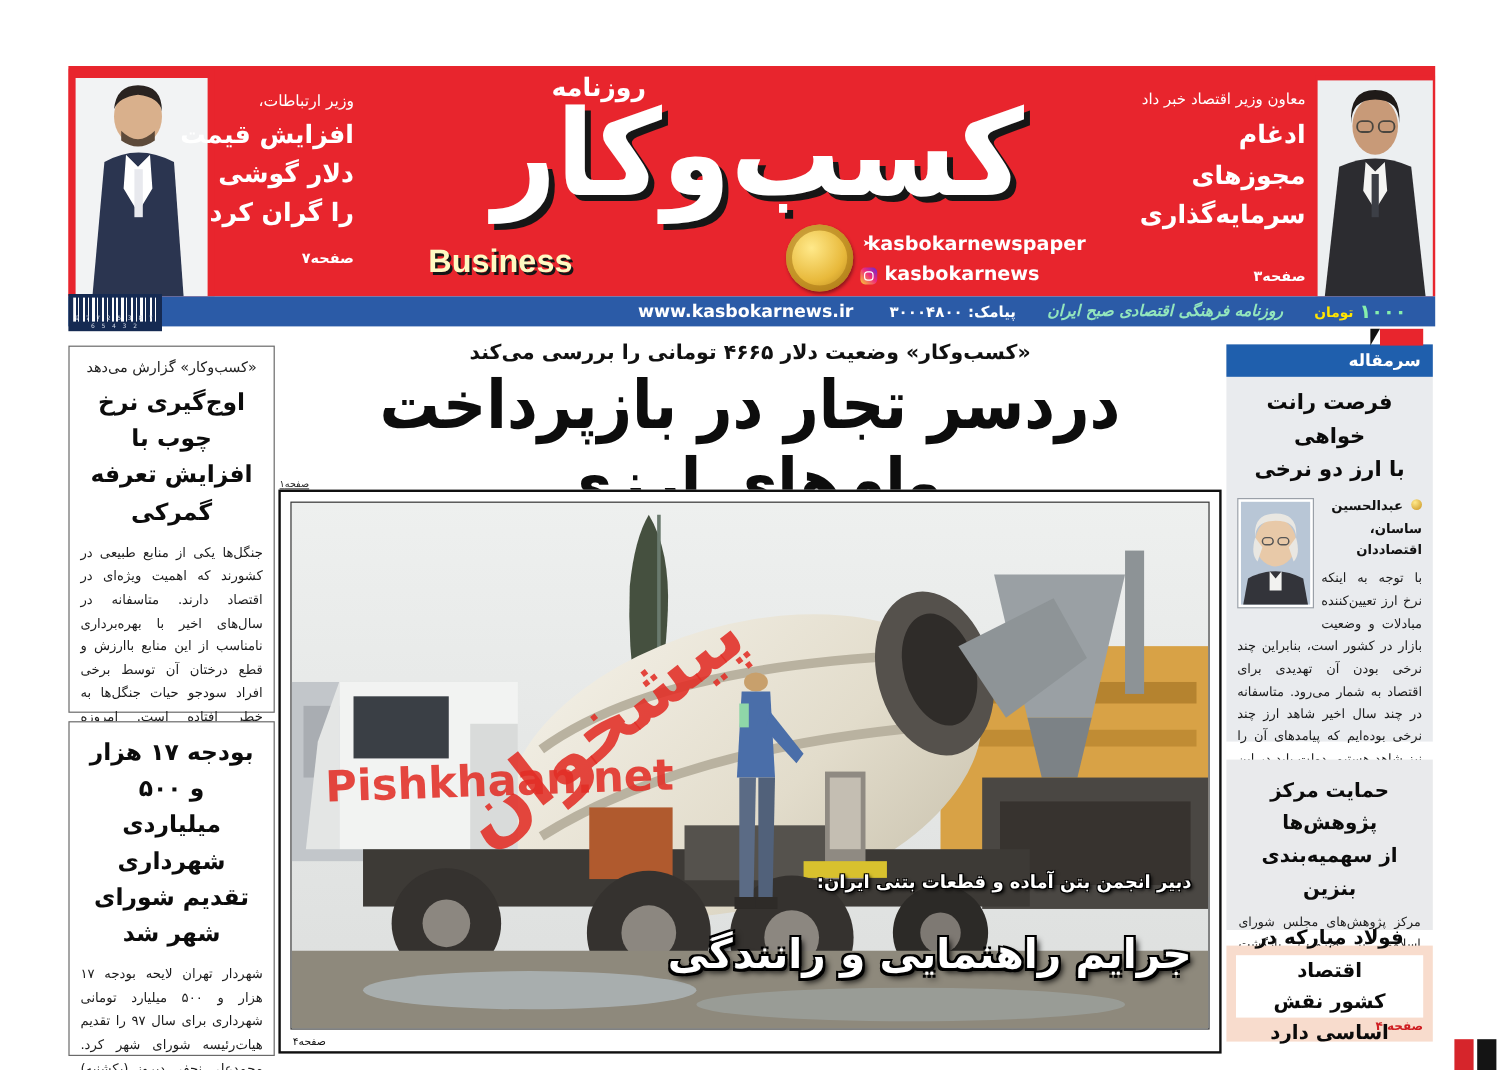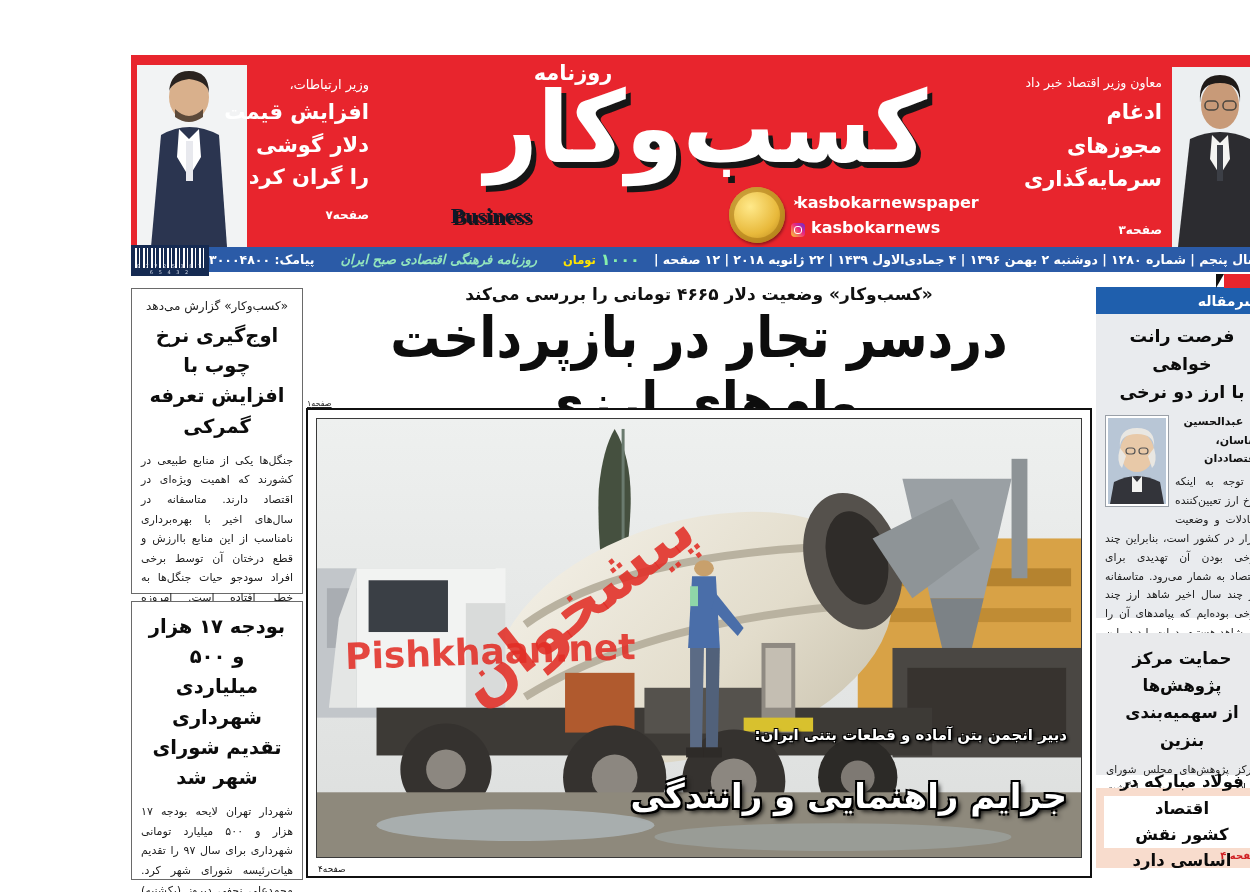--- a/index.html
+++ b/index.html
@@ -16,22 +16,22 @@
   #promo-left .pg { font-size:12px; font-weight:bold; margin-top:14px; }
   #promo-right { right:108px; top:20px; width:230px; }
   #promo-right .kicker { font-size:12.5px; margin-bottom:6px; }
   #promo-right .pline { font-size:21px; font-weight:bold; line-height:1.6; }
   #promo-right .pg { font-size:12px; font-weight:bold; margin-top:26px; }
   #ruzname { left:0; right:255px; top:6px; text-align:center; color:#fff;
     font-size:21px; font-weight:bold; }
   #logo { left:180px; top:28px; width:790px; text-align:center; color:#fff;
     font-size:92px; font-weight:bold; line-height:1.0; letter-spacing:2px;
     text-shadow:5px 5px 0 #161616; transform:scaleY(1.08); white-space:nowrap; }
-  #logo-sub { left:230px; top:148px; width:260px; text-align:center; color:#0f172a;
-    font-family:Liberation Serif, serif; font-size:22px; font-weight:bold;
+  #logo-sub { left:230px; top:148px; width:260px; text-align:center; color:#fef9c3;
+    font-family:Liberation Sans, sans-serif; font-size:27px; font-weight:bold;
     text-shadow:2px 2px 0 #161616; }
   #coin { left:598px; top:132px; width:56px; height:56px; border-radius:50%;
     background:radial-gradient(circle at 38% 35%, #ffe98a, #e8b93b 55%, #a87412);
     box-shadow:inset 0 0 0 5px rgba(165,115,20,.55), 1px 2px 3px rgba(0,0,0,.4); }
   #social { left:660px; top:138px; width:180px; color:#fff; direction:ltr; text-align:left; }
   .soc-row { display:flex; align-items:flex-end; gap:6px; margin-bottom:6px; font-size:16px; font-weight:bold; }
   .tg { width:14px; height:14px; border-radius:50%; background:#2ca9e1; position:relative; }
   .tg::after { content:"➤"; position:absolute; left:2px; top:0px; font-size:8px; color:#fff; }
   .ig { width:14px; height:14px; border-radius:4px;
     background:linear-gradient(45deg,#f9ce34,#ee2a7b 55%,#6228d7); position:relative; }
@@ -177,21 +177,20 @@
     <path d="M30 40 Q28 12 50 12 Q72 12 70 40 Q70 20 50 20 Q30 20 30 40 Z" fill="#1f1a18"></path>
     <rect x="35" y="38" width="13" height="9" rx="4" fill="none" stroke="#4a463f" stroke-width="1.5"></rect>
     <rect x="53" y="38" width="13" height="9" rx="4" fill="none" stroke="#4a463f" stroke-width="1.5"></rect>
     <path d="M20 76 Q50 62 80 76 L92 184 L8 184 Z" fill="#2c2c30"></path>
     <path d="M42 72 L50 80 L58 72 L60 96 L50 112 L40 96 Z" fill="#f4f4f2"></path>
     <rect x="47" y="82" width="6" height="36" fill="#3c3f46"></rect>
   </svg>
 </div>
 
 <div id="infobar" class="abs">
-  <div id="issue-info">سال پنجم | شماره ۱۲۸۰ | دوشنبه ۲ بهمن ۱۳۹۶ | ۴ جمادی‌الاول ۱۴۳۹ | ۲۲ ژانویه ۲۰۱۸ | ۱۲ صفحه |</div>
   <div id="price">
     <span class="val">۱۰۰۰</span>
     <span class="unit">تومان</span>
   </div>
   <div id="tagline">روزنامه فرهنگی اقتصادی صبح ایران</div>
   <div id="sms">پیامک: ۳۰۰۰۴۸۰۰</div>
   <div id="website">www.kasbokarnews.ir</div>
   <div id="barcode">
     <div class="bars"></div>
     <div class="digits">9 7 7 2 5 3 8 7 6 5 4 3 2</div>

